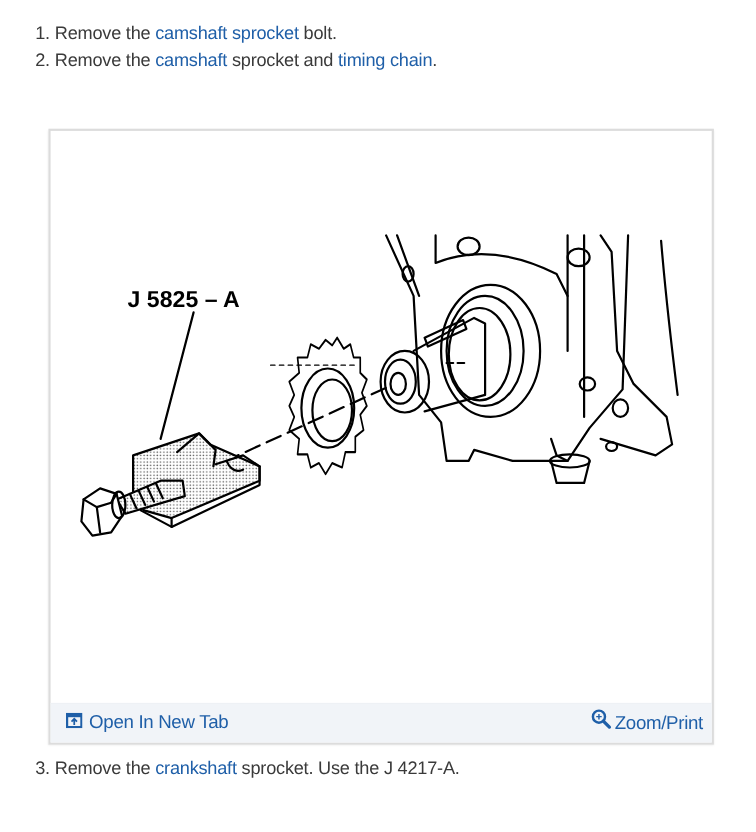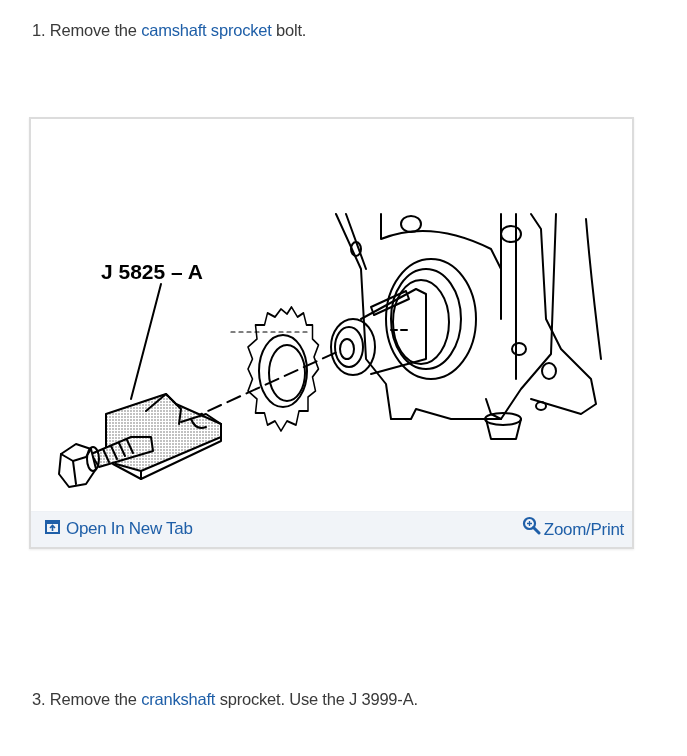--- a/index.html
+++ b/index.html
@@ -21,24 +21,24 @@
       letter-spacing: -0.2px;
     }
     .steps.bottom { top: 687px; }
     .step { white-space: nowrap; }
     a.term {
       color: #1f5fa8;
       text-decoration: none;
     }
     .figure-box {
       position: absolute;
-      left: 29px;
+      left: 44px;
       top: 117px;
       width: 605px;
-      height: 432px;
+      height: 560px;
       border: 2px solid #dcdcdc;
       background: #ffffff;
       box-shadow: 0 1px 2px rgba(0,0,0,0.08);
     }
     .figure-img {
       position: absolute;
       left: 0; top: 0;
       width: 601px;
       height: 484px;
     }
@@ -68,20 +68,24 @@
   </style>
 </head>
 <body>
 
 <div class="page">
 
   <div class="steps top">
     <div class="step">
       <span>1.</span>
       <span>Remove the </span><a class="term">camshaft sprocket</a><span> bolt.</span>
+    </div>
+    <div class="step">
+      <span>2.</span>
+      <span>Remove the </span><a class="term">camshaft</a><span> sprocket and </span><a class="term">timing chain</a><span>.</span>
     </div>
   </div>
 
   <div class="figure-box">
     <svg class="figure-img" viewBox="0 0 601 484" xmlns="http://www.w3.org/2000/svg">
       <defs>
         <pattern id="dots" width="3" height="3" patternUnits="userSpaceOnUse">
           <rect width="3" height="3" fill="#ffffff"></rect>
           <circle cx="1" cy="1" r="0.7" fill="#555"></circle>
         </pattern>
@@ -168,17 +172,17 @@
           </svg>
         </span>
         <span style="margin-top:4px;">Zoom/Print</span>
       </a>
     </div>
   </div>
 
   <div class="steps bottom">
     <div class="step">
       <span>3.</span>
-      <span>Remove the </span><a class="term">crankshaft</a><span> sprocket. Use the J 3999-A.</span>
+      <span>Remove the </span><a class="term">crankshaft</a><span> sprocket. Use the J 4217-A.</span>
     </div>
   </div>
 
 </div>
 
 </body></html>

